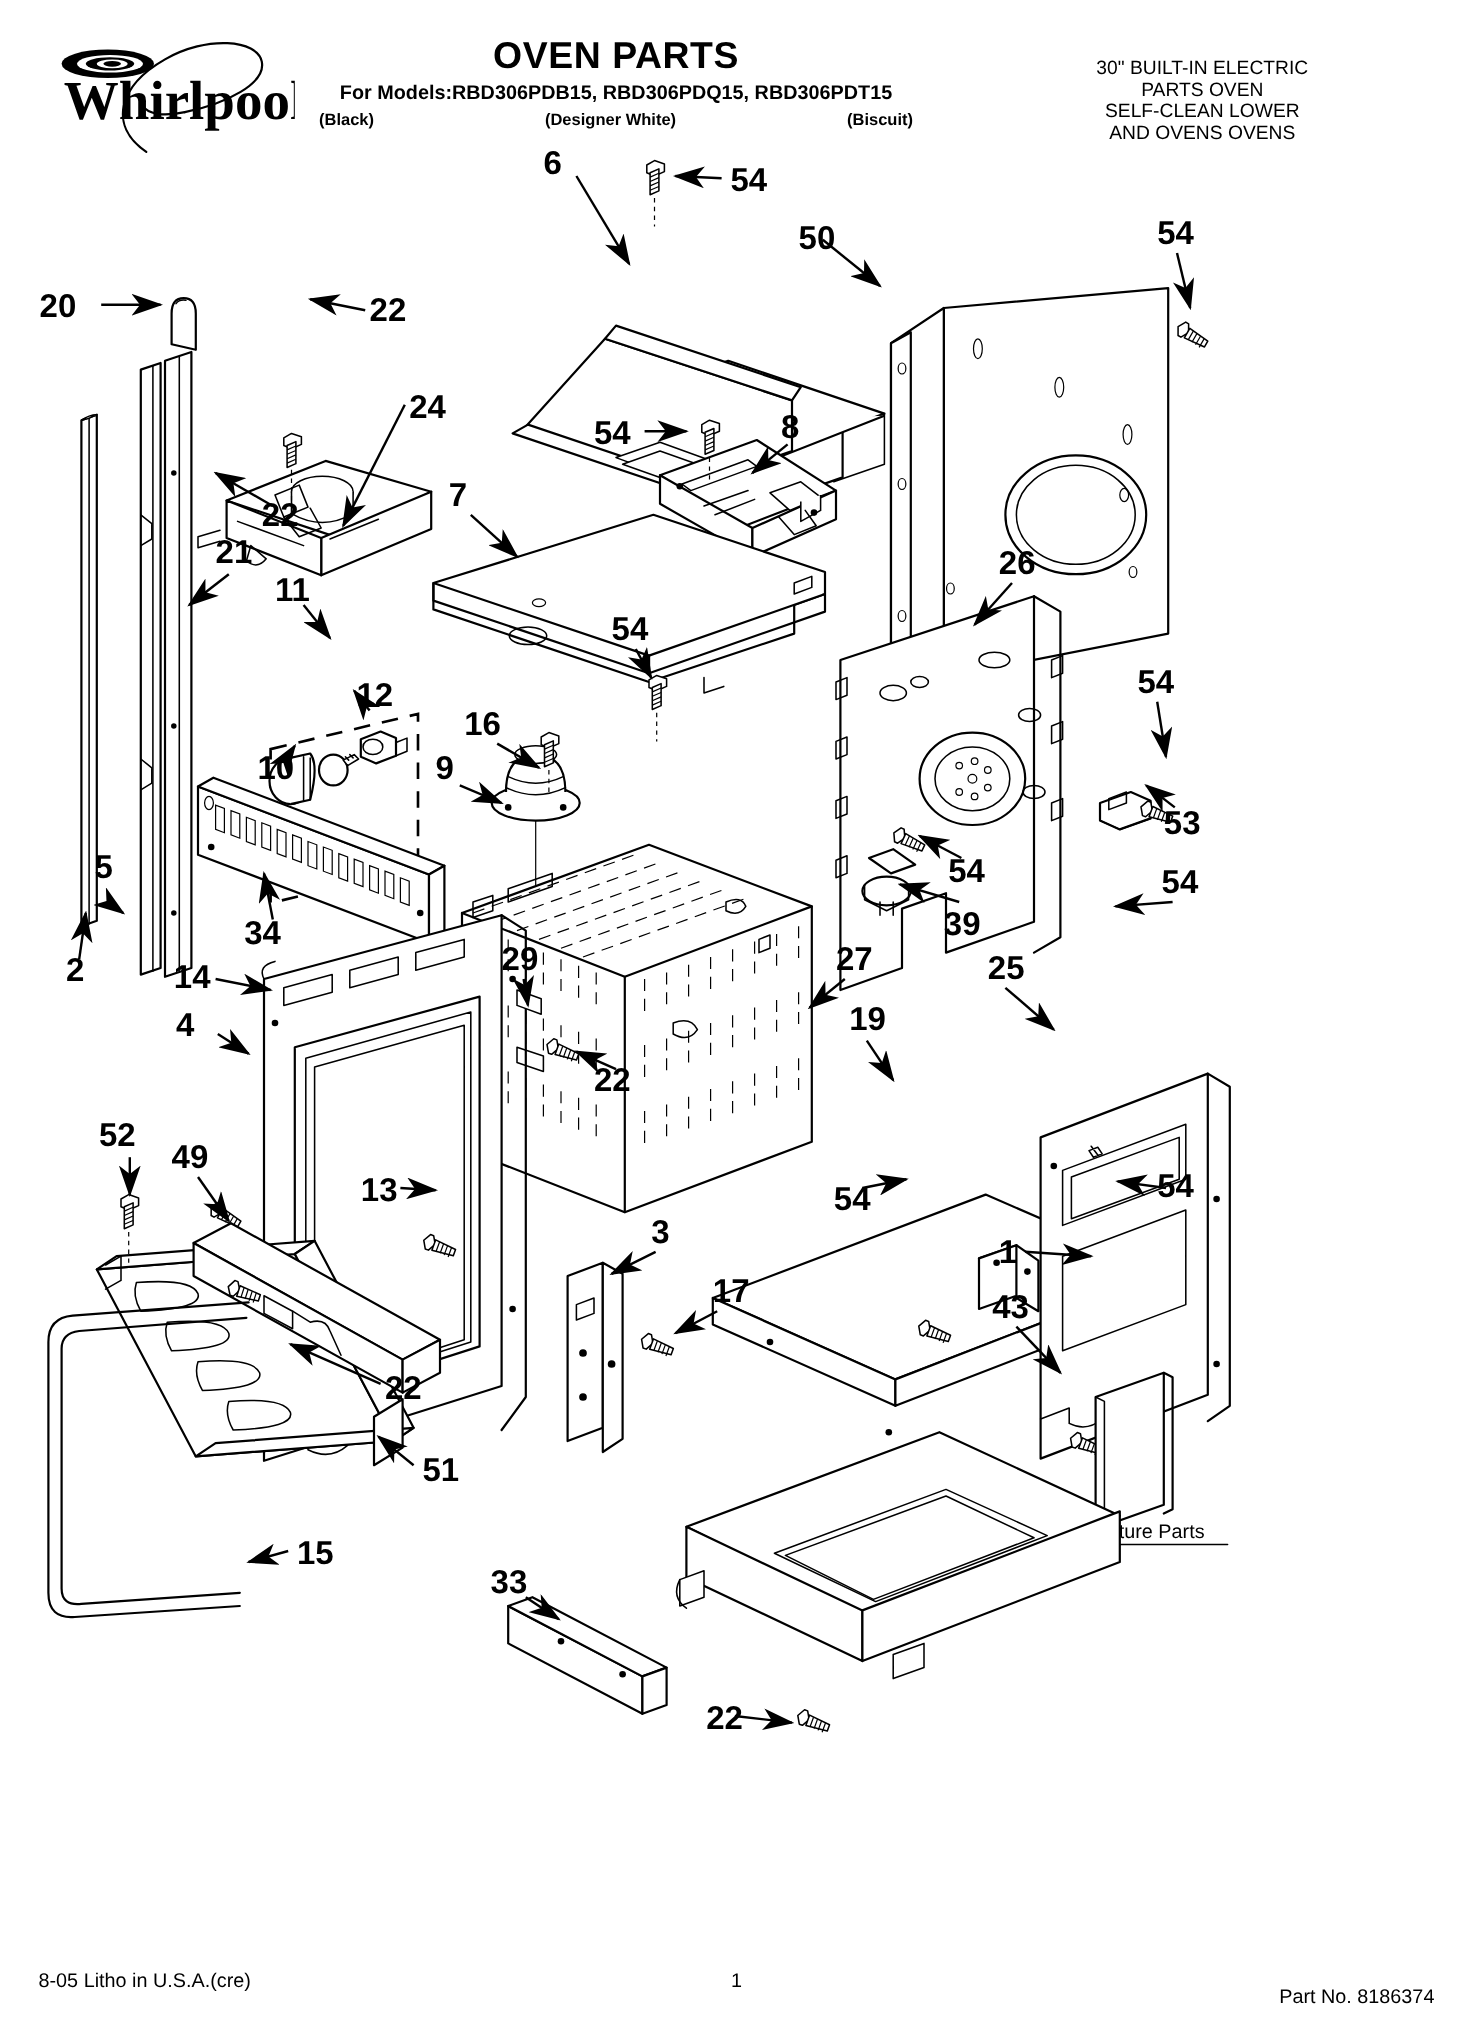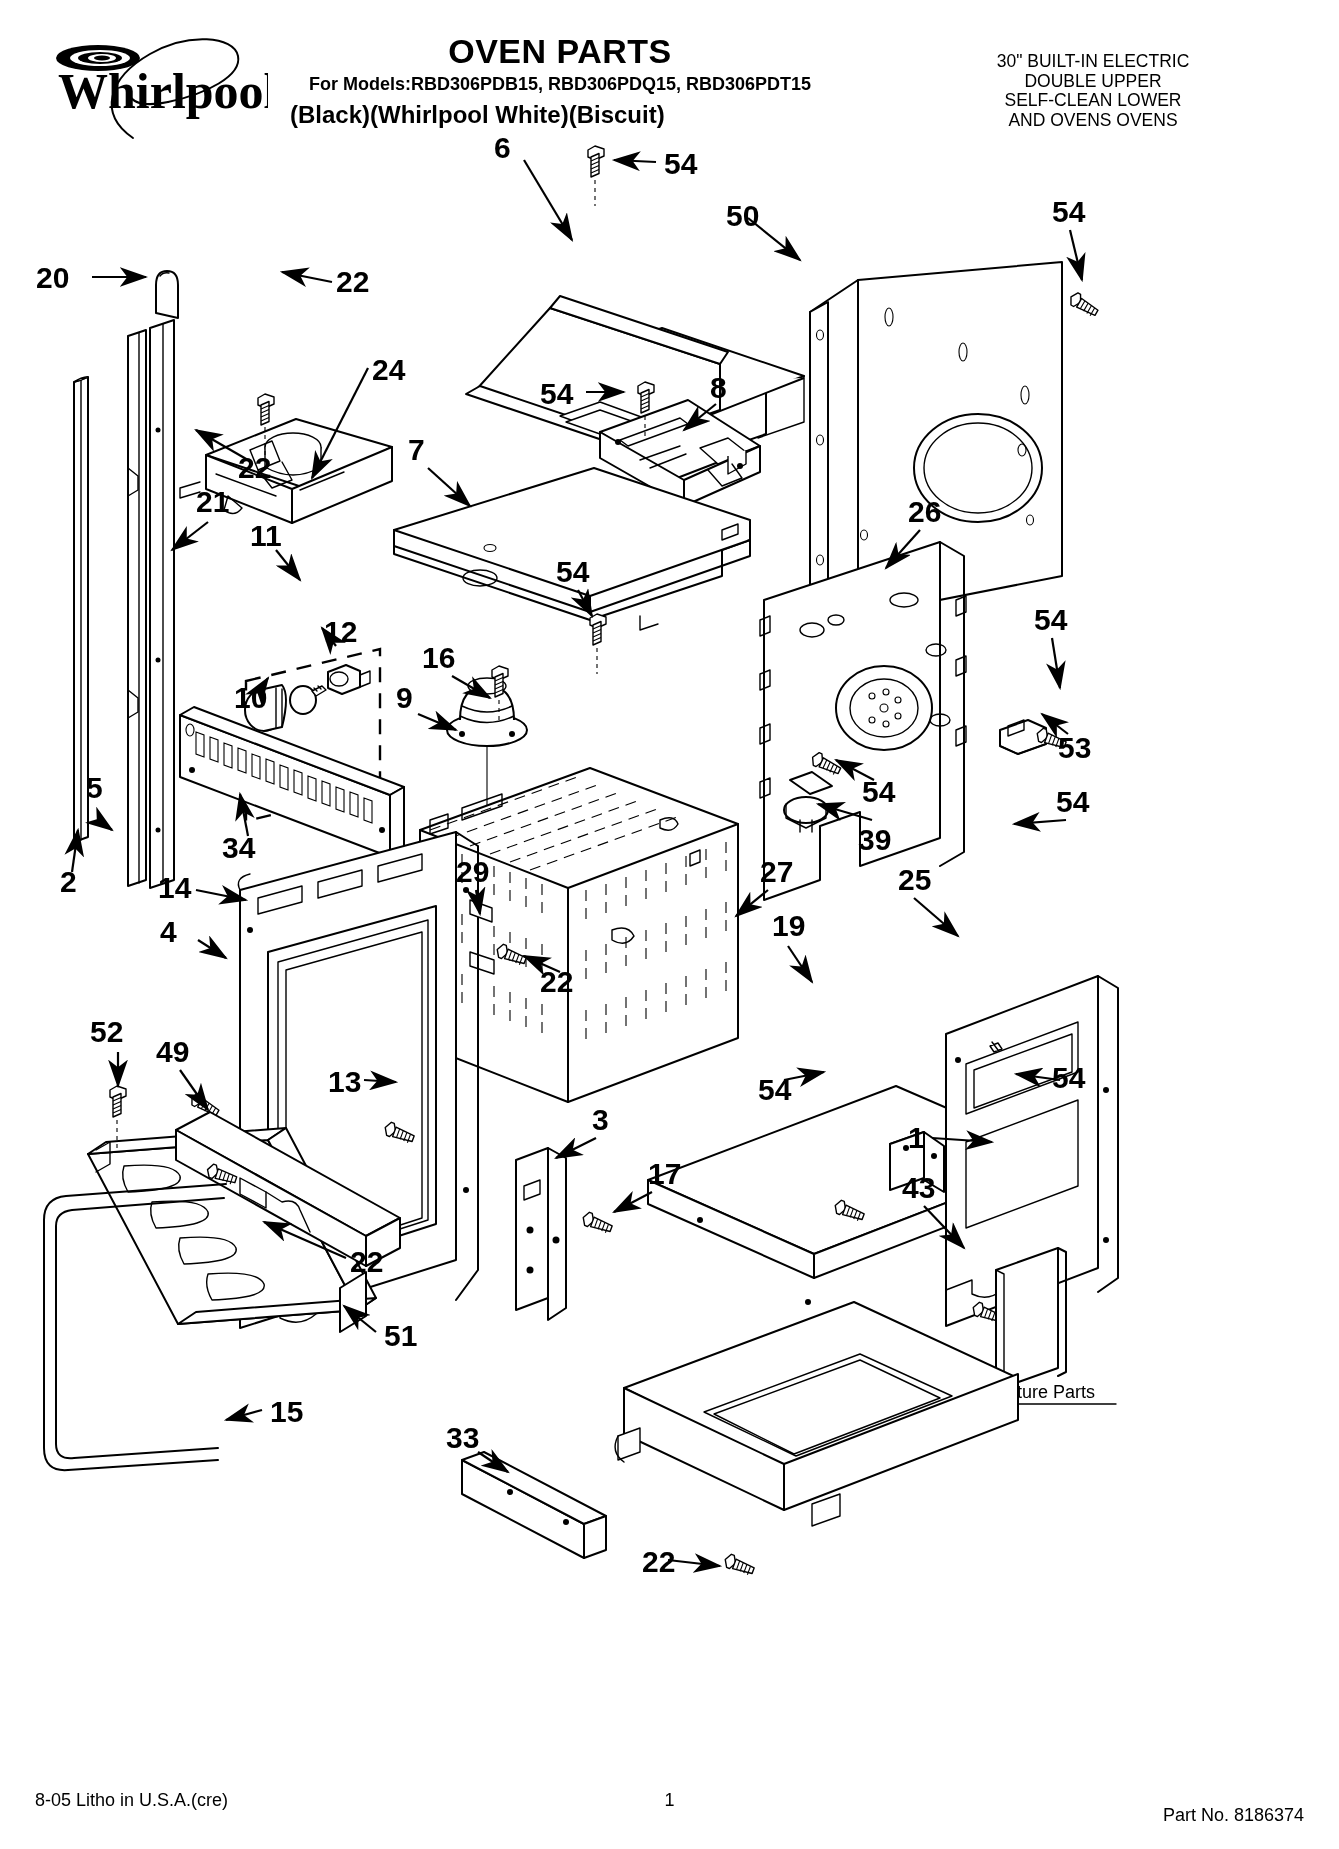--- a/index.html
+++ b/index.html
@@ -8,22 +8,22 @@
   .page{position:absolute;inset:0;}
 
   
   .hdr{position:absolute;top:0;left:0;width:1339px;height:150px;}
   .logo{position:absolute;left:38px;top:30px;width:230px;height:110px;}
   .title{position:absolute;left:290px;top:32px;width:540px;text-align:center;
          font-size:34px;font-weight:bold;letter-spacing:.5px;}
   .models{position:absolute;left:275px;top:74px;width:570px;text-align:center;
           font-size:18px;font-weight:bold;white-space:nowrap;}
   .colors{position:absolute;left:290px;top:101px;width:540px;
-          display:flex;
-          font-size:24px;font-weight:bold;}
+          display:flex;justify-content:space-between;
+          font-size:15px;font-weight:bold;}
   .colors span{display:block;}
   .spec{position:absolute;left:868px;top:52px;width:450px;text-align:center;
         font-size:17.5px;line-height:19.5px;}
   .spec div{white-space:nowrap;}
 
   
   .ftr{position:absolute;left:0;top:1790px;width:1339px;height:40px;font-size:18px;}
   .ftr .l{position:absolute;left:35px;top:0;}
   .ftr .c{position:absolute;left:0;top:0;width:1339px;text-align:center;}
   .ftr .r{position:absolute;right:35px;top:15px;}
@@ -60,26 +60,26 @@
         <ellipse cx="64" cy="28" rx="14" ry="4" fill="#fff"></ellipse>
         <ellipse cx="64" cy="28" rx="8" ry="2.6" fill="#000"></ellipse>
         <text x="20" y="78" font-family="Liberation Serif, serif" font-size="50" font-weight="bold" fill="#000">Whirlpool</text>
       </svg>
     </div>
 
     <div class="title">OVEN PARTS</div>
     <div class="models">For Models:RBD306PDB15, RBD306PDQ15, RBD306PDT15</div>
     <div class="colors">
       <span>(Black)</span>
-      <span>(Whirlpool White)</span>
+      <span>(Designer White)</span>
       <span>(Biscuit)</span>
     </div>
     <div class="spec">
       <div>30" BUILT-IN ELECTRIC</div>
-      <div>DOUBLE UPPER</div>
+      <div>PARTS OVEN</div>
       <div>SELF-CLEAN LOWER</div>
       <div>AND OVENS OVENS</div>
     </div>
   </div>
 
   <div class="diagram">
   <svg width="1339" height="1660" viewBox="0 0 1339 1660">
 
     <defs>
       <marker id="arw" markerWidth="13" markerHeight="9" refX="12" refY="4.5" orient="auto">

